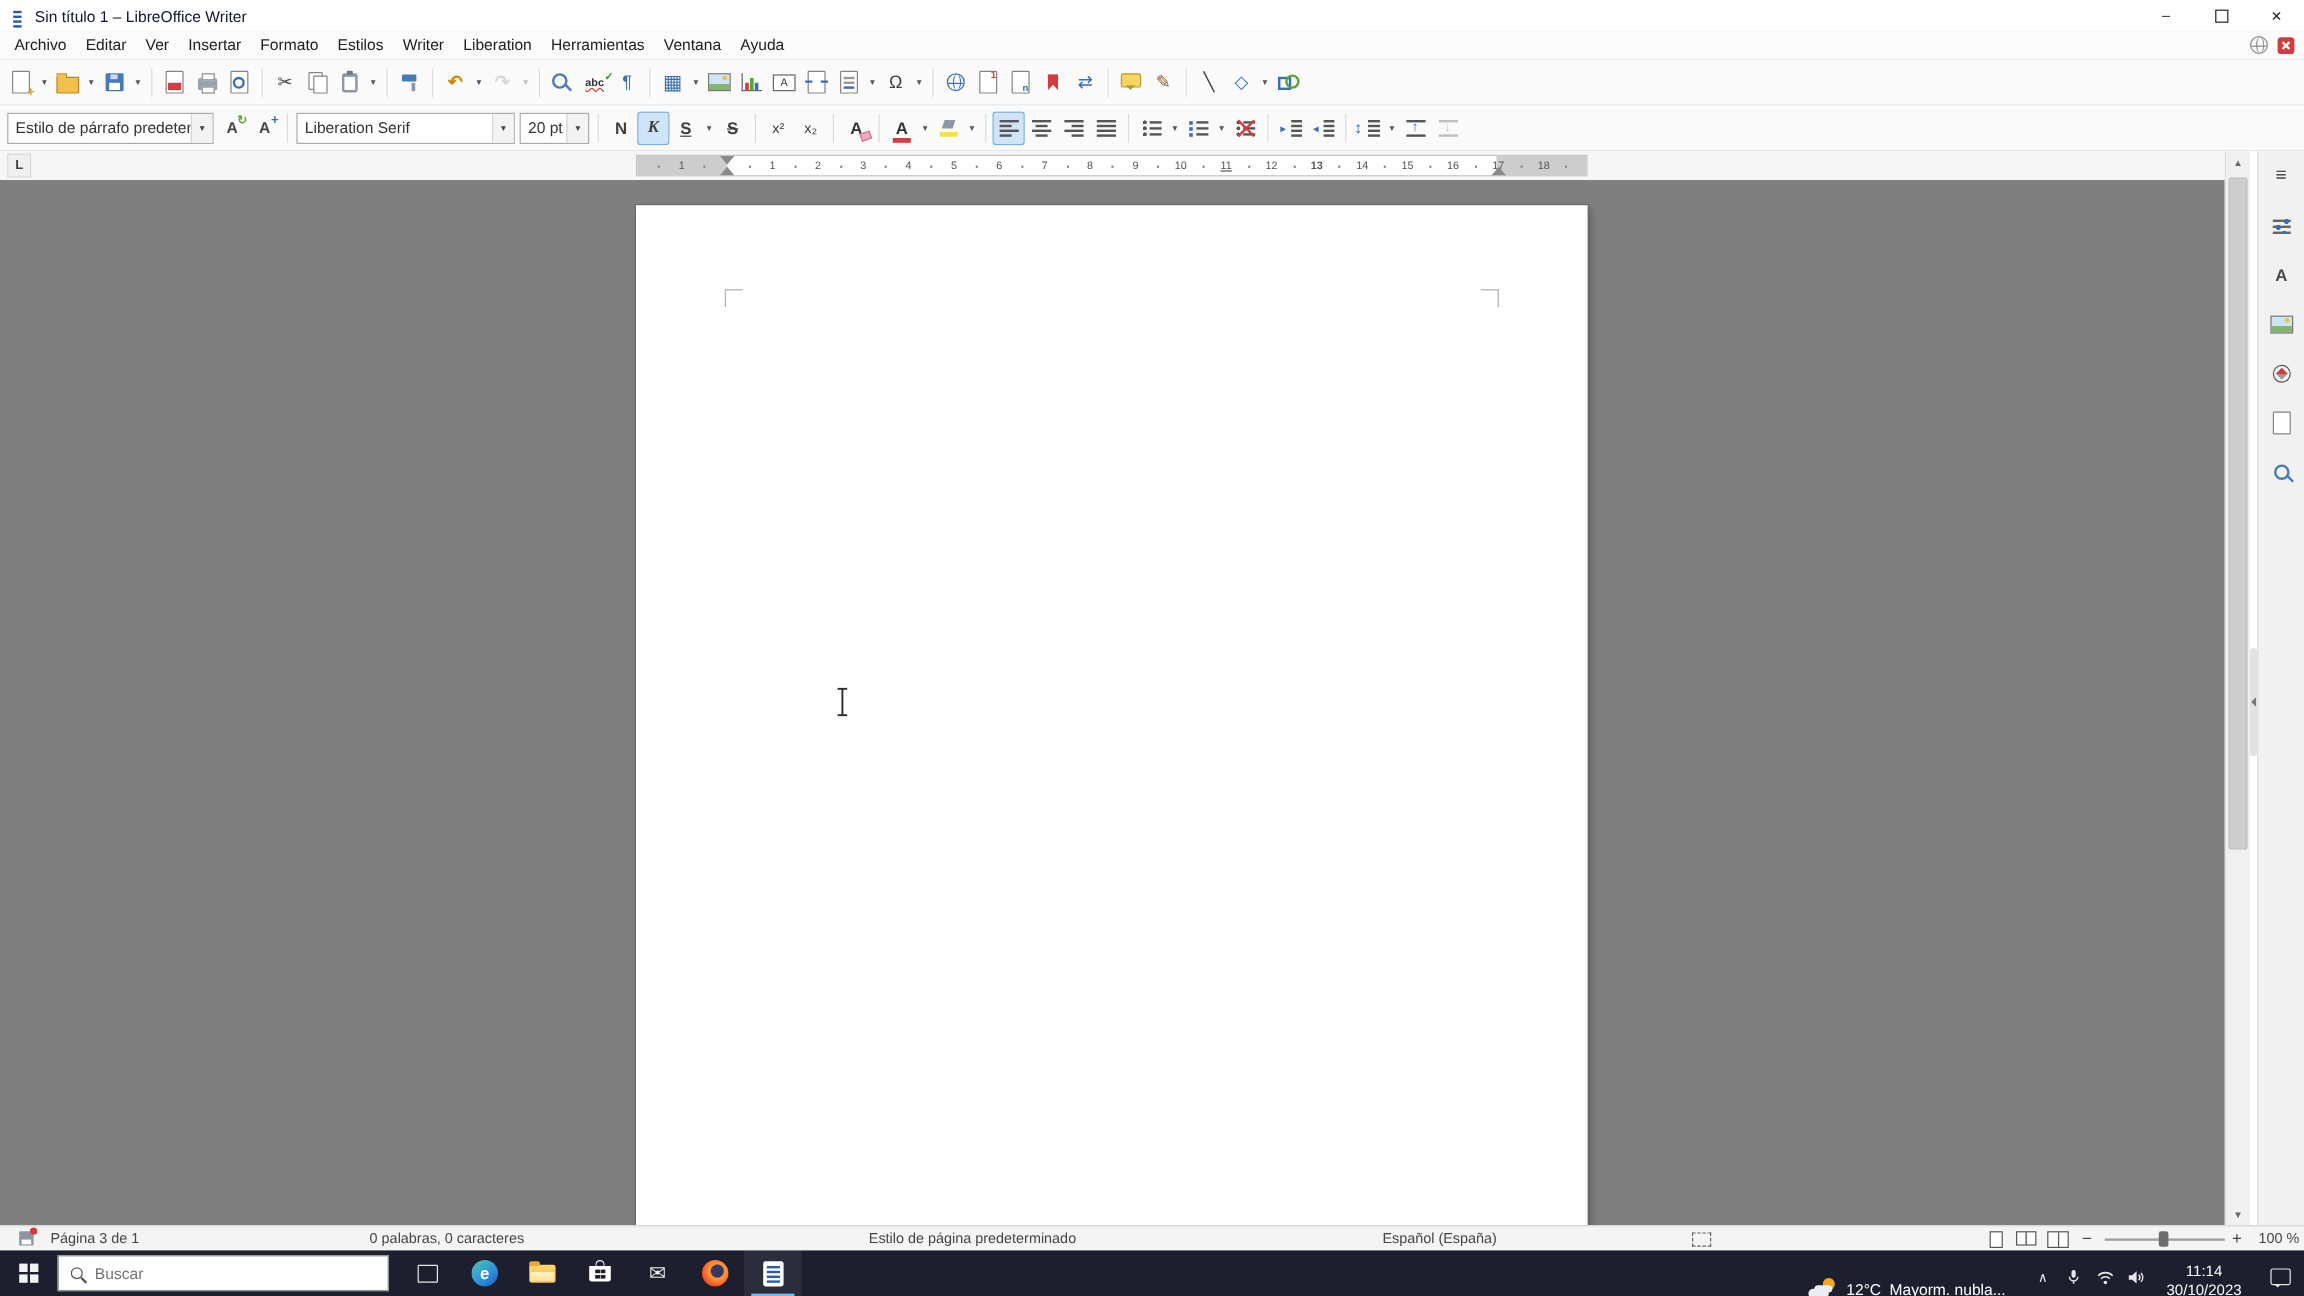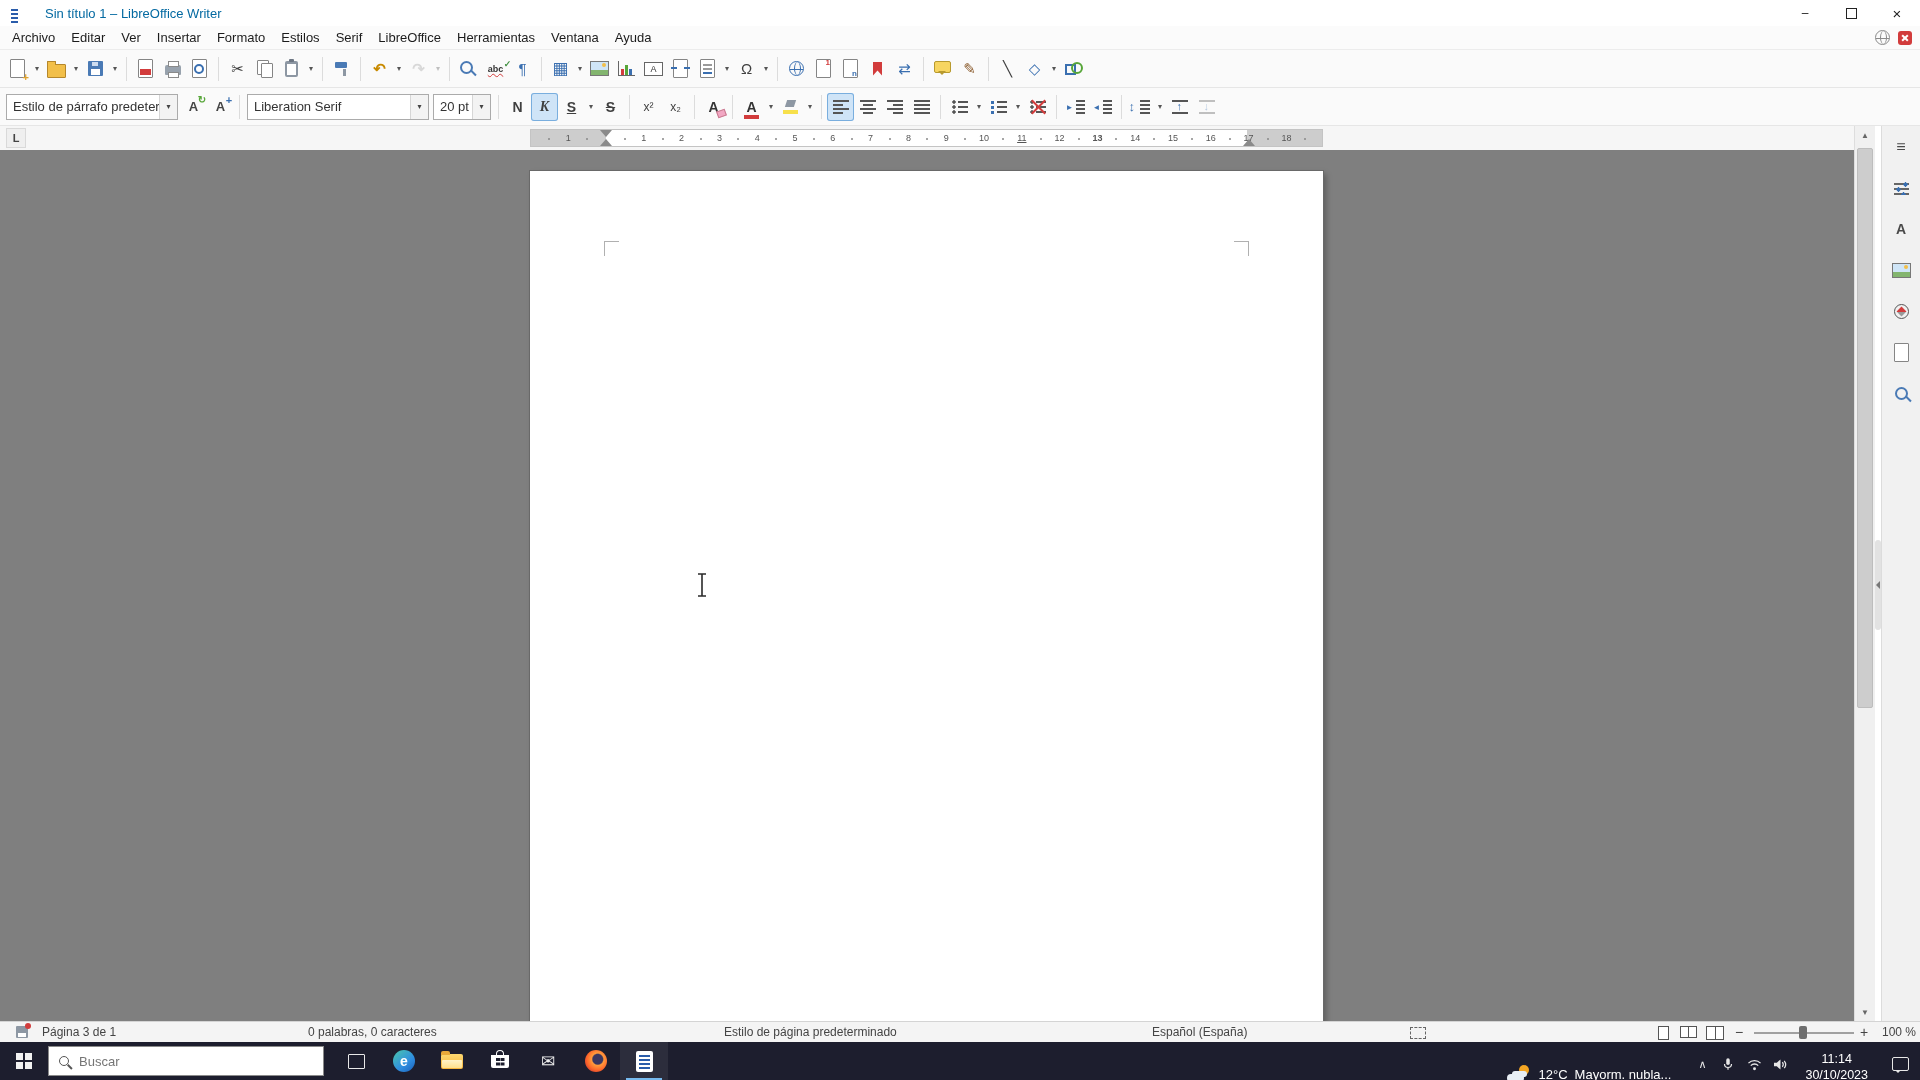--- a/index.html
+++ b/index.html
@@ -1,21 +1,21 @@
 <!DOCTYPE html>
 <html><head>
 <meta charset="utf-8">
 <style>
   html,body{margin:0;padding:0}
   body{width:1920px;height:1080px;position:relative;overflow:hidden;background:#fff;
        font-family:"Liberation Sans",sans-serif;-webkit-user-select:none;user-select:none;color:#333}
 
   
   .titlebar{position:absolute;left:0;top:0;width:1920px;height:26px;background:#ffffff;display:flex;align-items:center;border-bottom:1px solid #ececec}
-  .titlebar .apptitle{font-size:13px;color:#0369a1;margin-left:24px;white-space:nowrap}
+  .titlebar .apptitle{font-size:13px;color:#0f172a;margin-left:8px;white-space:nowrap}
   .winbtns{margin-left:auto;display:flex;height:26px}
   .winbtn{width:46px;height:26px;display:flex;align-items:center;justify-content:center;font-size:12px;color:#222}
   .ic-restore{width:9px;height:9px;border:1px solid #222}
 
   
   .menubar{position:absolute;left:0;top:26px;width:1920px;height:24px;background:#fbfbfb;display:flex;align-items:center;padding-left:4px;border-bottom:1px solid #ececec;box-sizing:border-box}
   .menuitem{font-size:13px;color:#1c1c1c;padding:0 8px;line-height:24px;white-space:nowrap}
   .menuextras{margin-left:auto;display:flex;align-items:center;gap:8px;padding-right:8px}
 
   
@@ -245,22 +245,22 @@
     </div>
   </div>
 
   <div class="menubar">
     <span class="menuitem">Archivo</span>
     <span class="menuitem">Editar</span>
     <span class="menuitem">Ver</span>
     <span class="menuitem">Insertar</span>
     <span class="menuitem">Formato</span>
     <span class="menuitem">Estilos</span>
-    <span class="menuitem">Serif</span>
-    <span class="menuitem">LibreOffice</span>
+    <span class="menuitem">Writer</span>
+    <span class="menuitem">Liberation</span>
     <span class="menuitem">Herramientas</span>
     <span class="menuitem">Ventana</span>
     <span class="menuitem">Ayuda</span>
     <div class="menuextras">
       <span class="px ic-globe"></span>
       <span class="px ic-redx"></span>
     </div>
   </div>
 
   <div class="toolbar std">

